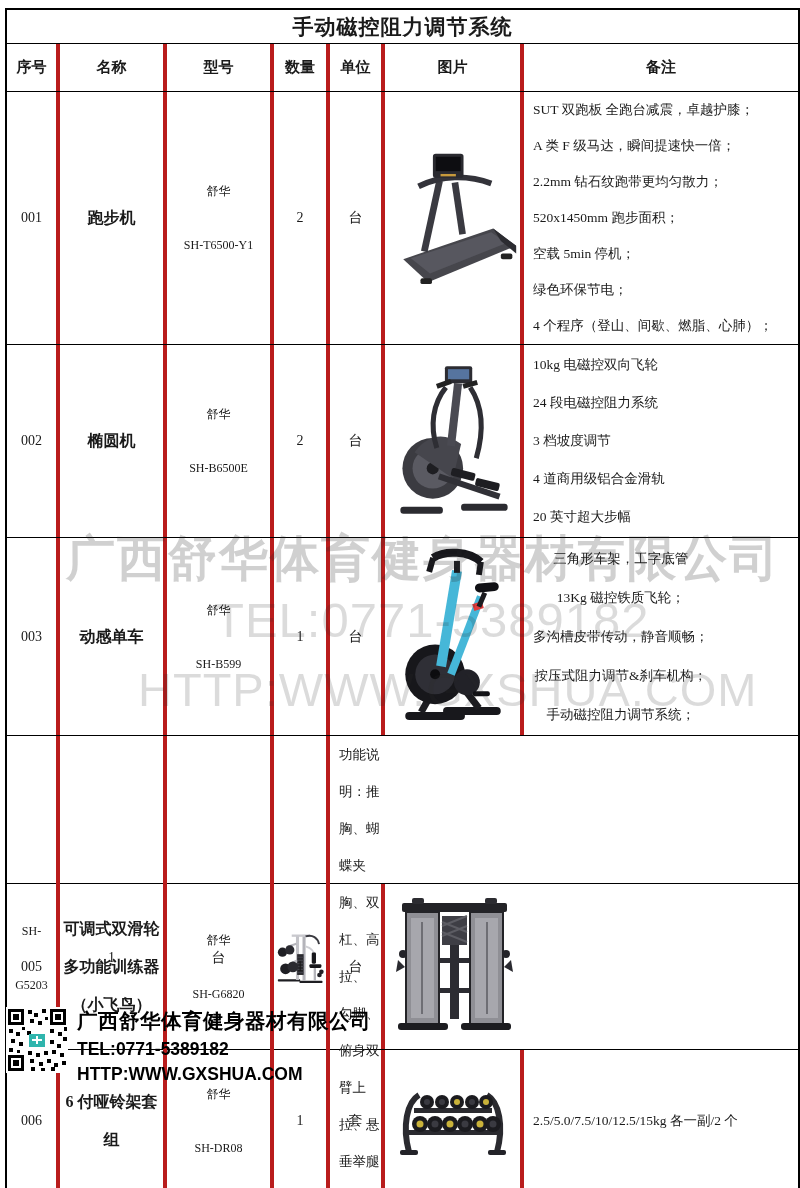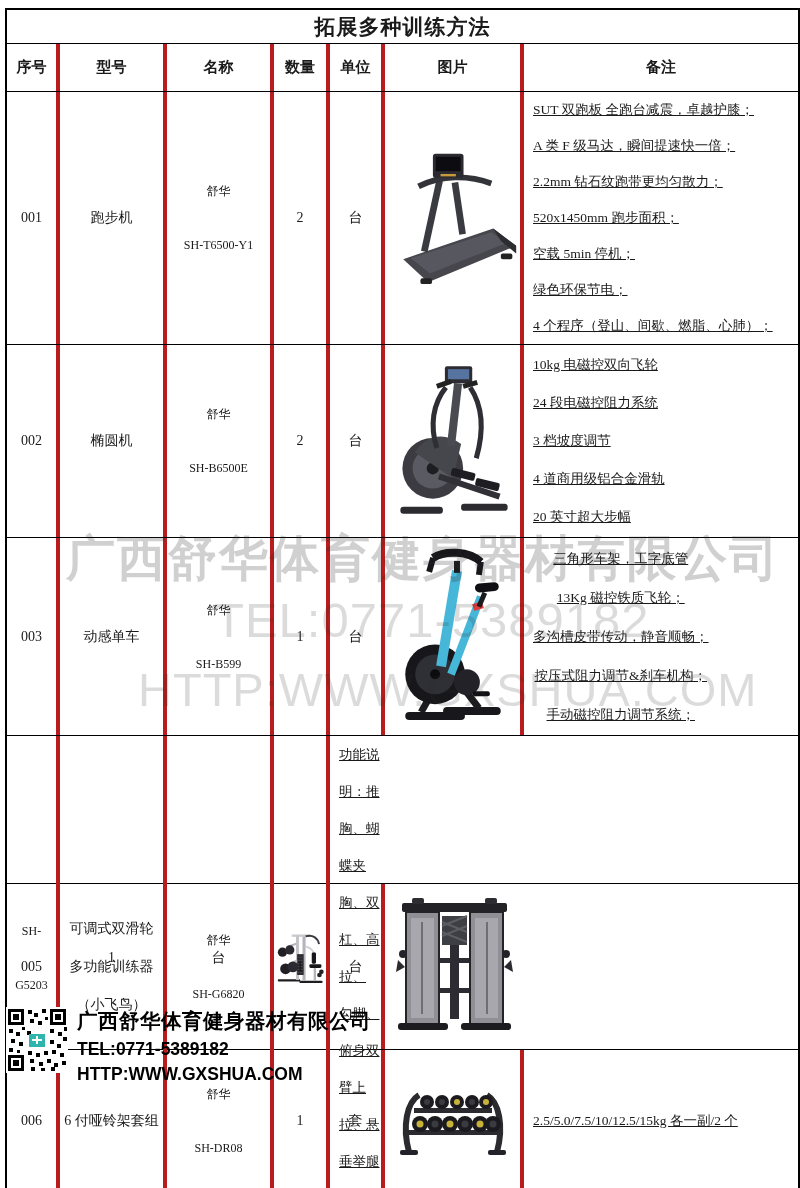--- a/index.html
+++ b/index.html
@@ -8,22 +8,22 @@
   
   .tbl{position:absolute;left:5px;top:8px;width:791px;border:2px solid #000;background:transparent;z-index:1;}
   .title-row{height:33px;display:flex;align-items:center;justify-content:center;
              font-size:21px;font-weight:bold;letter-spacing:1px;}
   .trow{display:grid;grid-template-columns:53px 107px 107px 56px 55px 139px 1fr;
         border-top:1px solid #000;}
   .cell{display:flex;align-items:center;justify-content:center;text-align:center;
         border-right:4px solid #b91c1c;white-space:pre-line;box-sizing:border-box;min-width:0;}
   .cell:last-child{border-right:none;}
   .hdr{height:47px;font-weight:bold;font-size:15px;}
-  .c-remarks{justify-content:flex-start;text-align:left;padding:0 4px 0 9px;font-size:13.5px;text-decoration:underline;}
-  .c-name{font-size:14px;line-height:38px;}
+  .c-remarks{justify-content:flex-start;text-align:left;padding:0 4px 0 9px;font-size:13.5px;}
+  .c-name{font-size:16px;line-height:38px;font-weight:bold;}
   .c-model{font-size:12px;line-height:54px;}
   .c-no,.c-qty,.c-unit{font-size:14px;}
   .c-img{overflow:hidden;}
   
   .body-rows .trow:nth-child(1){height:252px;} .body-rows .trow:nth-child(1) .c-remarks{line-height:36px;}
   .body-rows .trow:nth-child(2){height:192px;} .body-rows .trow:nth-child(2) .c-remarks{line-height:38px;}
   .body-rows .trow:nth-child(3){height:197px;} .body-rows .trow:nth-child(3) .c-remarks{line-height:39px;text-align:center;}
   .body-rows .trow:nth-child(4){height:147px;} .body-rows .trow:nth-child(4) .c-remarks{line-height:37px;}
   .body-rows .trow:nth-child(5){height:165px;} .body-rows .trow:nth-child(5) .c-remarks{line-height:40px;}
   .body-rows .trow:nth-child(6){height:141px;} .body-rows .trow:nth-child(6) .c-remarks{line-height:36px;}
@@ -44,25 +44,25 @@
 </head>
 <body>
 
 <div class="page">
 
   <div class="wm wm-company">广西舒华体育健身器材有限公司</div>
   <div class="wm wm-tel">TEL:0771-5389182</div>
   <div class="wm wm-url">HTTP:WWW.GXSHUA.COM</div>
 
   <div class="tbl">
-    <div class="title-row">拓展多种训练方法</div>
+    <div class="title-row">手动磁控阻力调节系统</div>
     <div class="trow hdr">
       <div class="cell">序号</div>
+      <div class="cell">名称</div>
       <div class="cell">型号</div>
-      <div class="cell">名称</div>
       <div class="cell">数量</div>
       <div class="cell">单位</div>
       <div class="cell">图片</div>
       <div class="cell">备注</div>
     </div>
     <div class="body-rows">
         <div class="trow">
     <div class="cell c-no">001</div>
     <div class="cell c-name">跑步机</div>
     <div class="cell c-model">舒华

